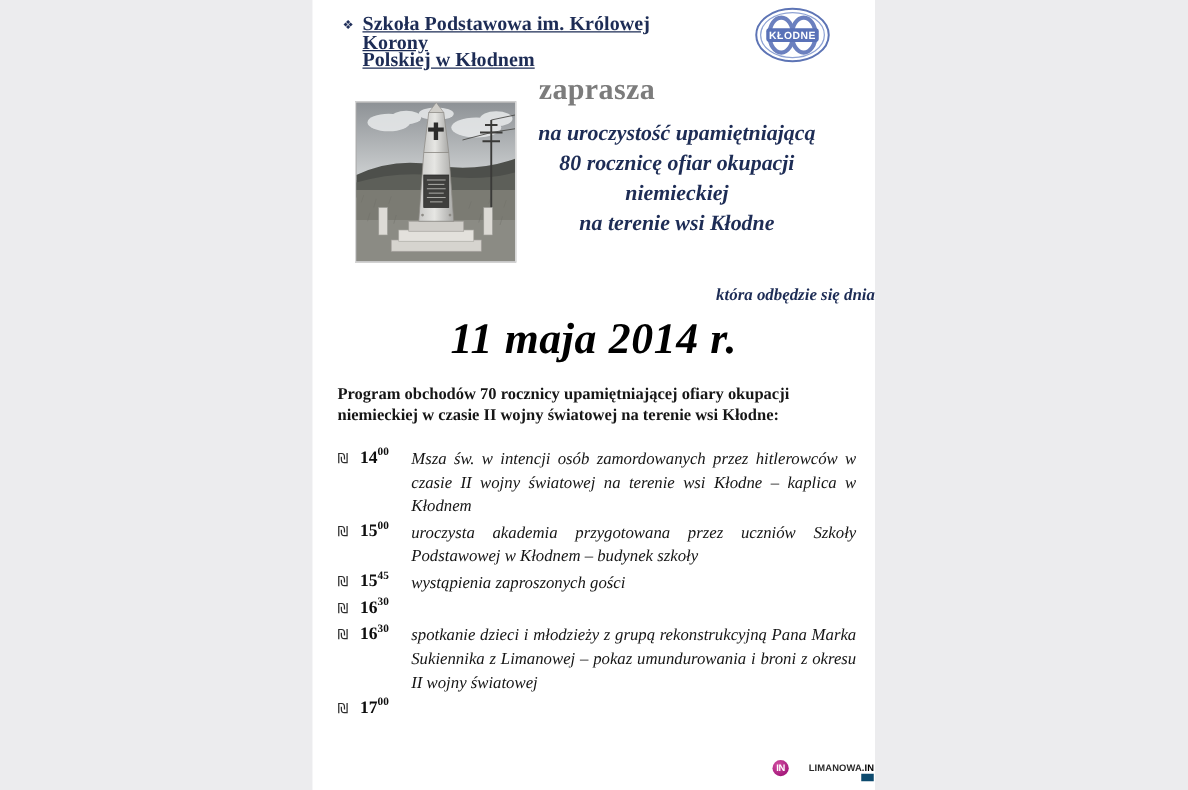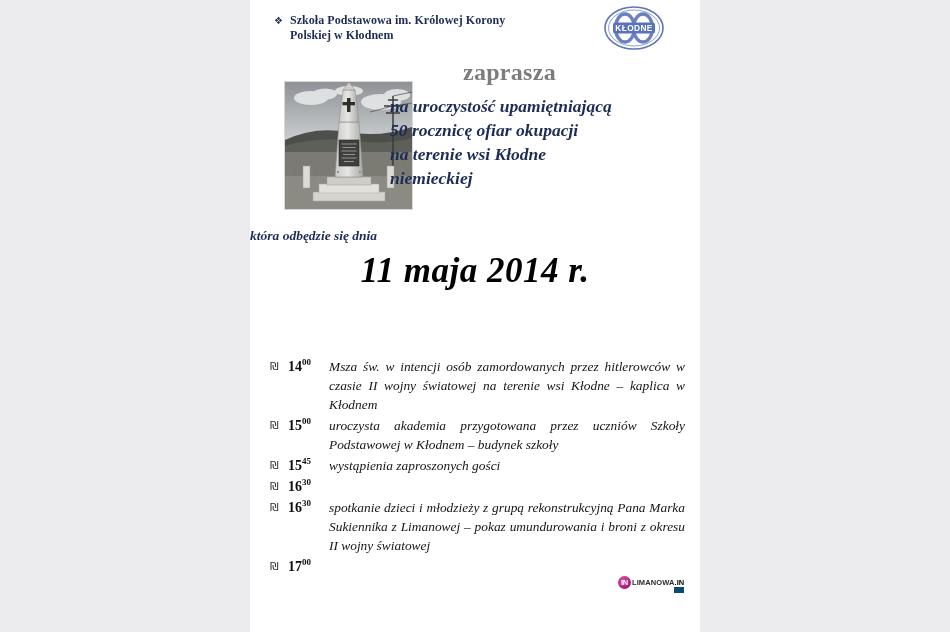--- a/index.html
+++ b/index.html
@@ -45,24 +45,25 @@
   .bullet-diamond {
     flex: 0 0 auto;
     color: #22315c;
     font-size: 10px;
     line-height: 14px;
     padding-top: 1px;
   }
   .school-name {
     font-family: "Liberation Serif", serif;
     font-weight: bold;
-    font-size: 12px;
+    font-size: 16px;
     line-height: 14.5px;
     color: #1d2c55;
     letter-spacing: 0.05px;
+    text-decoration: underline;
   }
 
   
   .logo-wrap {
     position: absolute;
     left: 353px;
     top: 4px;
     width: 62px;
     height: 48px;
   }
@@ -74,21 +75,20 @@
     left: 0;
     top: 58px;
     width: 455px;
     text-align: center;
     font-family: "Liberation Serif", serif;
     font-weight: bold;
     font-size: 24px;
     line-height: 28px;
     color: #7c7c7c;
     letter-spacing: 0.3px;
-    padding-left: 32px;
   }
 
   
   .photo {
     position: absolute;
     left: 34px;
     top: 81px;
     width: 127px;
     height: 127px;
     border: 1px solid #d8d8d8;
@@ -96,36 +96,37 @@
     background: #9a9a9a;
   }
   .photo svg { display:block; }
 
   
   .headline {
     position: absolute;
     left: 140px;
     top: 94px;
     width: 303px;
+    text-align: center;
     font-family: "Liberation Serif", serif;
     font-style: italic;
     font-weight: bold;
     font-size: 17.5px;
     line-height: 24px;
     color: #1d2c55;
   }
   .headline .l1 { letter-spacing: 0px; }
 
   
   .ktora {
     position: absolute;
     left: 0;
     top: 228px;
     width: 450px;
-    text-align: left;
+    text-align: right;
     font-family: "Liberation Serif", serif;
     font-style: italic;
     font-weight: bold;
     font-size: 13.5px;
     color: #1d2c55;
   }
 
   
   .bigdate {
     position: absolute;
@@ -205,24 +206,24 @@
     font-style: italic;
   }
   .pi-text.single {
     text-align: center;
   }
 
   
   .watermark {
     position: absolute;
     left: 368px;
-    top: 576px;
+    top: 608px;
     display: flex;
     align-items: flex-start;
-    gap: 1px;
+    gap: 16px;
   }
   .wm-badge {
     width: 13px;
     height: 13px;
     border-radius: 50%;
     background: radial-gradient(circle at 35% 30%, #d34ea2, #a3187a 75%);
     color: #ffffff;
     font-family: "Liberation Sans", sans-serif;
     font-weight: bold;
     font-size: 7.5px;
@@ -362,29 +363,33 @@
         <circle cx="53" cy="90" r="1.1" fill="#8e8c87"></circle>
         <circle cx="75" cy="90" r="1.1" fill="#8e8c87"></circle>
 
         <rect x="0" y="0" width="127" height="127" fill="none" stroke="#ffffff" stroke-width="0"></rect>
       </svg>
       <span class="hidden-acc">Pomnik ofiar okupacji niemieckiej we wsi Kłodne – fotografia czarno-biała</span>
     </div>
 
     <div class="headline">
       <div class="l1">na uroczystość upamiętniającą</div>
-      <div>50 rocznicę ofiar okupacji</div>
+      <div>80 rocznicę ofiar okupacji</div>
+      <div>niemieckiej</div>
       <div>na terenie wsi Kłodne</div>
-      <div>niemieckiej</div>
     </div>
 
     <div class="ktora">która odbędzie się dnia</div>
 
     <div class="bigdate">11 maja 2014 r.</div>
 
+    <div class="prog-intro">
+      <span>Program obchodów 70 rocznicy upamiętniającej ofiary okupacji</span>
+      <span>niemieckiej w czasie II wojny światowej na terenie wsi Kłodne:</span>
+    </div>
 
     <div class="prog-list" id="prog-list">
         <div class="prog-item">
           <span class="pi-bullet">₪</span>
           <span class="pi-time"><span>14</span><sup>00</sup></span>
           <span class="pi-text">Msza św. w intencji osób zamordowanych przez hitlerowców w czasie II wojny światowej na terenie wsi Kłodne – kaplica w Kłodnem</span>
         </div>
         <div class="prog-item">
           <span class="pi-bullet">₪</span>
           <span class="pi-time"><span>15</span><sup>00</sup></span>

